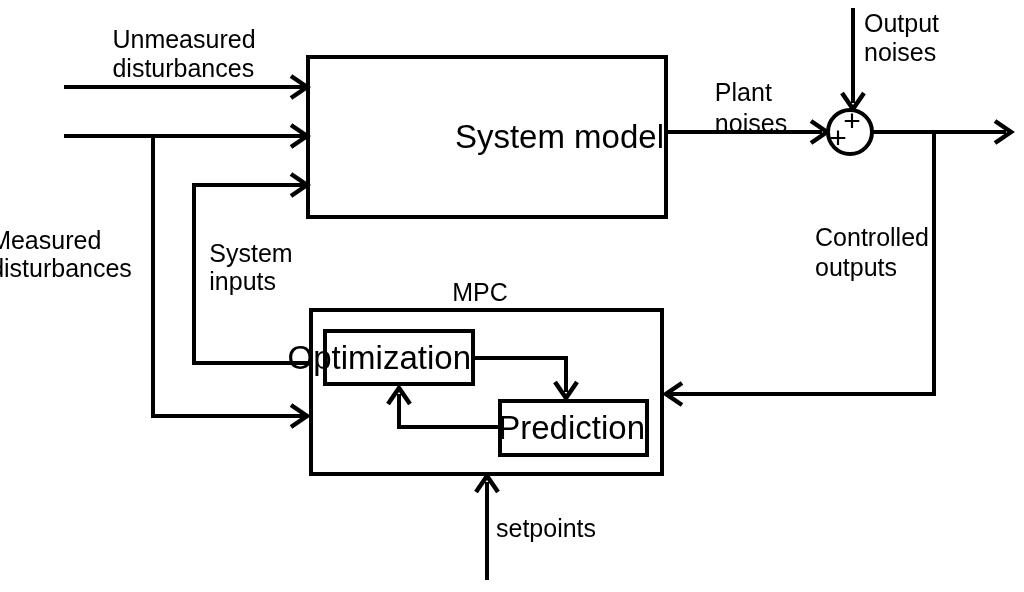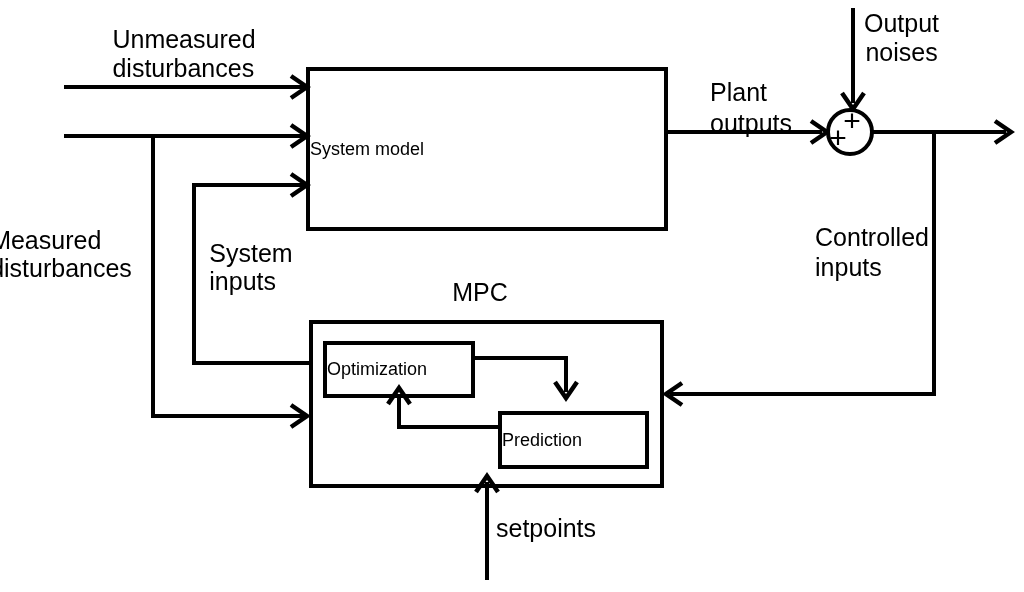--- a/index.html
+++ b/index.html
@@ -6,28 +6,28 @@
   #stage{
     position:relative;width:1024px;height:592px;background:#ffffff;
     font-family:"Liberation Sans",sans-serif;color:#000;overflow:hidden;
   }
   #wires{position:absolute;left:0;top:0;z-index:1}
   .shaft{stroke:#000;stroke-width:4;fill:none}
   .head{stroke:#000;stroke-width:4.5;fill:none;stroke-linejoin:miter}
   .sumcircle{stroke:#000;stroke-width:4;fill:#ffffff}
   .box{
     position:absolute;box-sizing:border-box;border:4px solid #000;
-    background:transparent;display:flex;align-items:center;justify-content:flex-start;
-    z-index:2;font-size:18px;margin-top:12px;
+    background:transparent;display:flex;align-items:center;justify-content:flex-end;
+    z-index:2;font-size:33px;
   }
   .label{
     position:absolute;font-size:25px;line-height:29px;
     white-space:pre-line;z-index:3;transform:translateX(-50%);
   }
-  .label.left-align{transform:none;text-align:center}
+  .label.left-align{transform:none;text-align:left}
   .plus{
     position:absolute;transform:translate(-50%,-50%);font-size:30px;line-height:1;
     z-index:3;
   }
   
   #box-system{left:306px;top:55px;width:362px;height:164px}
   #box-mpc{left:309px;top:308px;width:355px;height:168px}
   #box-opt{left:323px;top:329px;width:152px;height:57px}
   #box-pred{left:498px;top:399px;width:151px;height:58px}
   
@@ -100,23 +100,23 @@
   </div>
 
   <div class="label" id="lbl-unmeasured">Unmeasured
 disturbances</div>
   <div class="label" id="lbl-measured">Measured
 disturbances</div>
   <div class="label" id="lbl-control">System
 inputs</div>
   <div class="label" id="lbl-mpc">MPC</div>
   <div class="label" id="lbl-plant">Plant
-outputs</div>
+noises</div>
   <div class="label left-align" id="lbl-noises">Output
 noises</div>
   <div class="label" id="lbl-controlled">Controlled
-inputs</div>
+outputs</div>
   <div class="label left-align" id="lbl-setpoints">setpoints</div>
 
   <span class="plus" id="plus-top">+</span>
   <span class="plus" id="plus-left">+</span>
 
 </div>
 
 </body></html>

